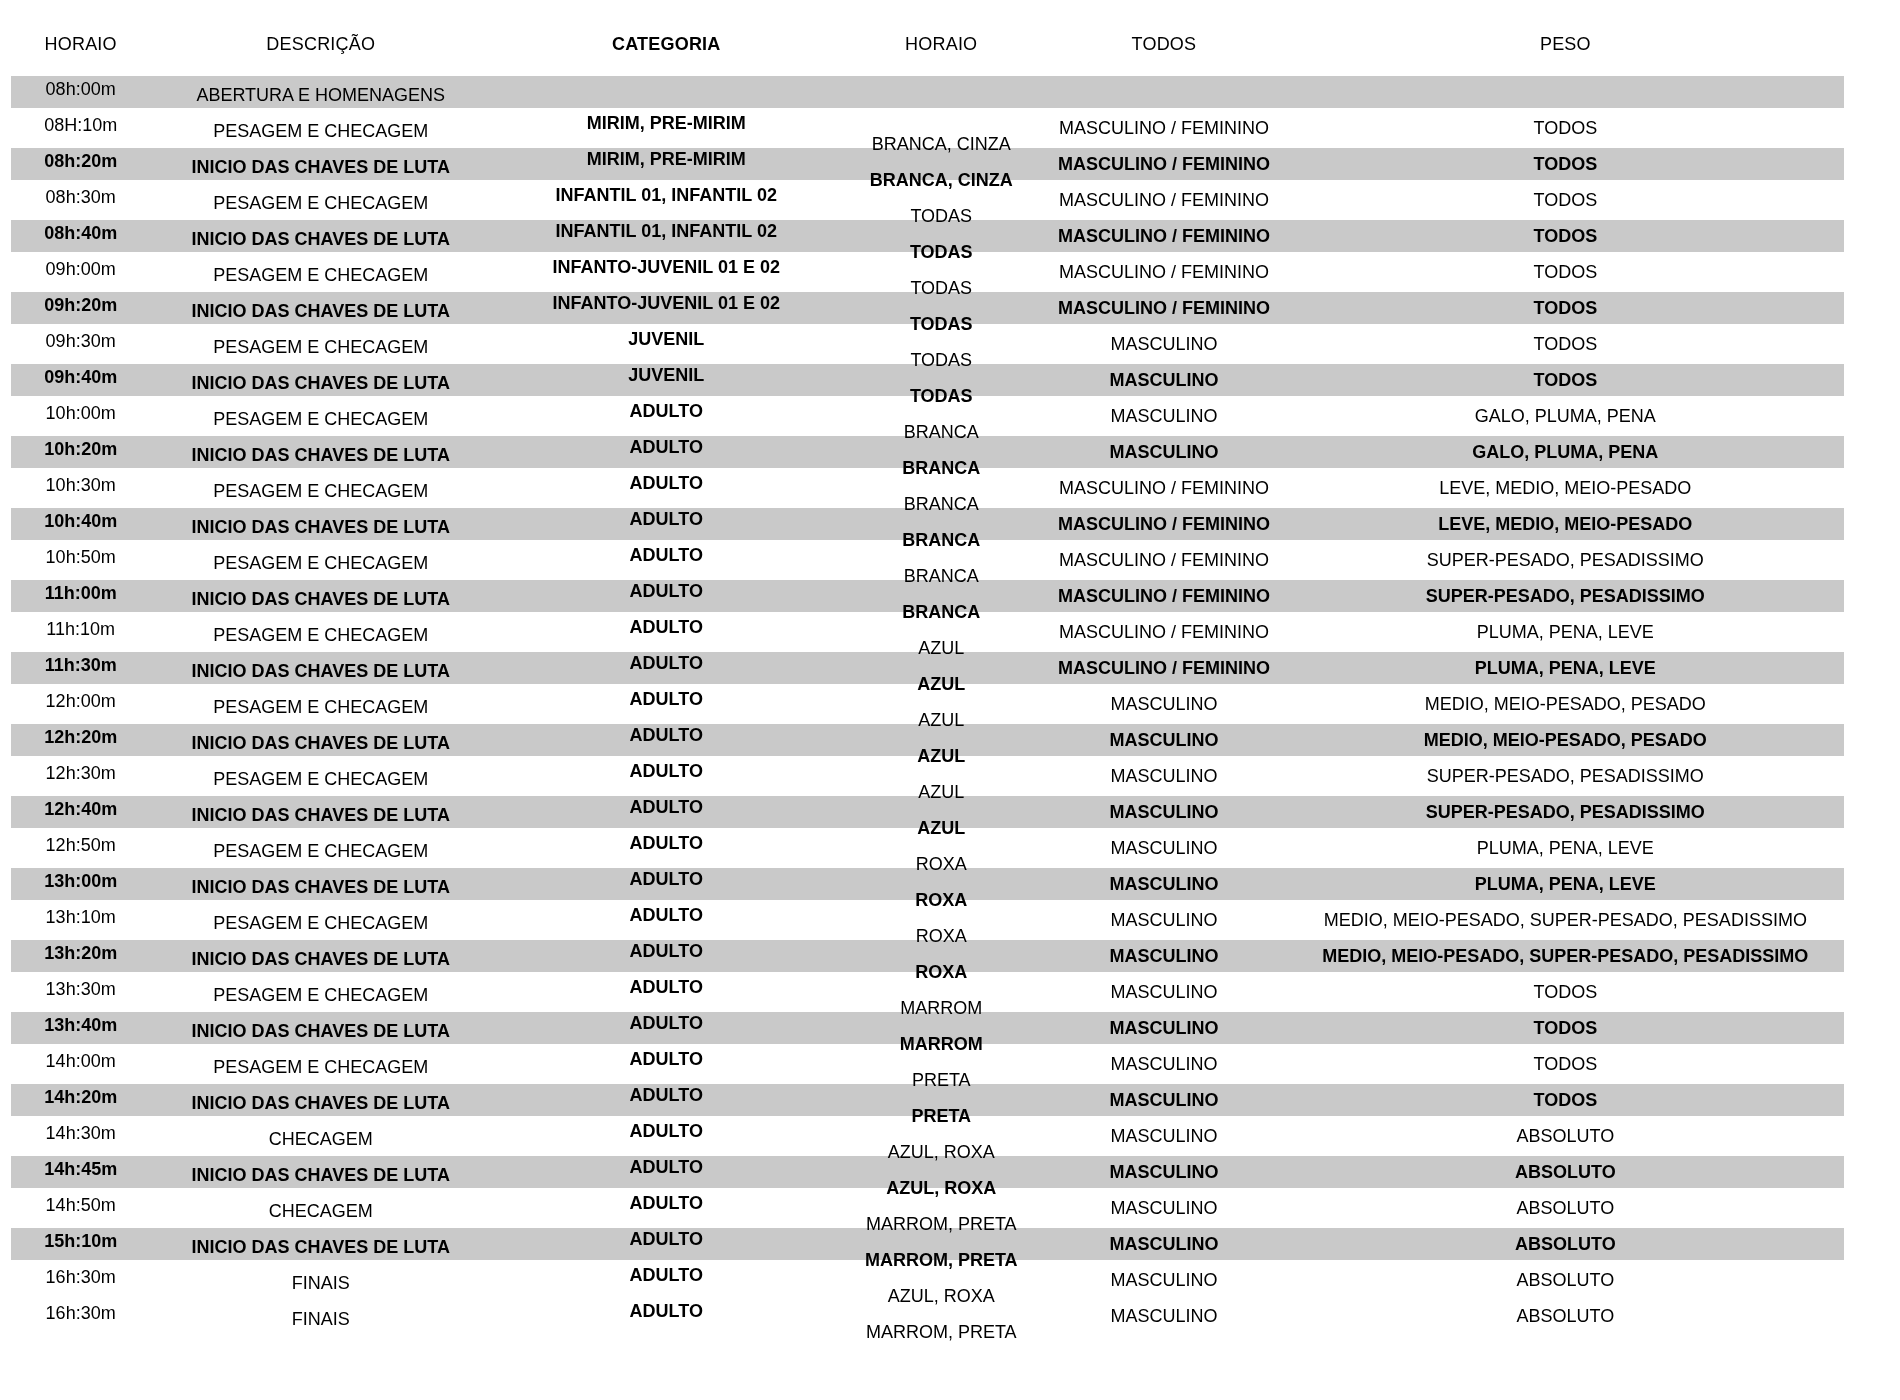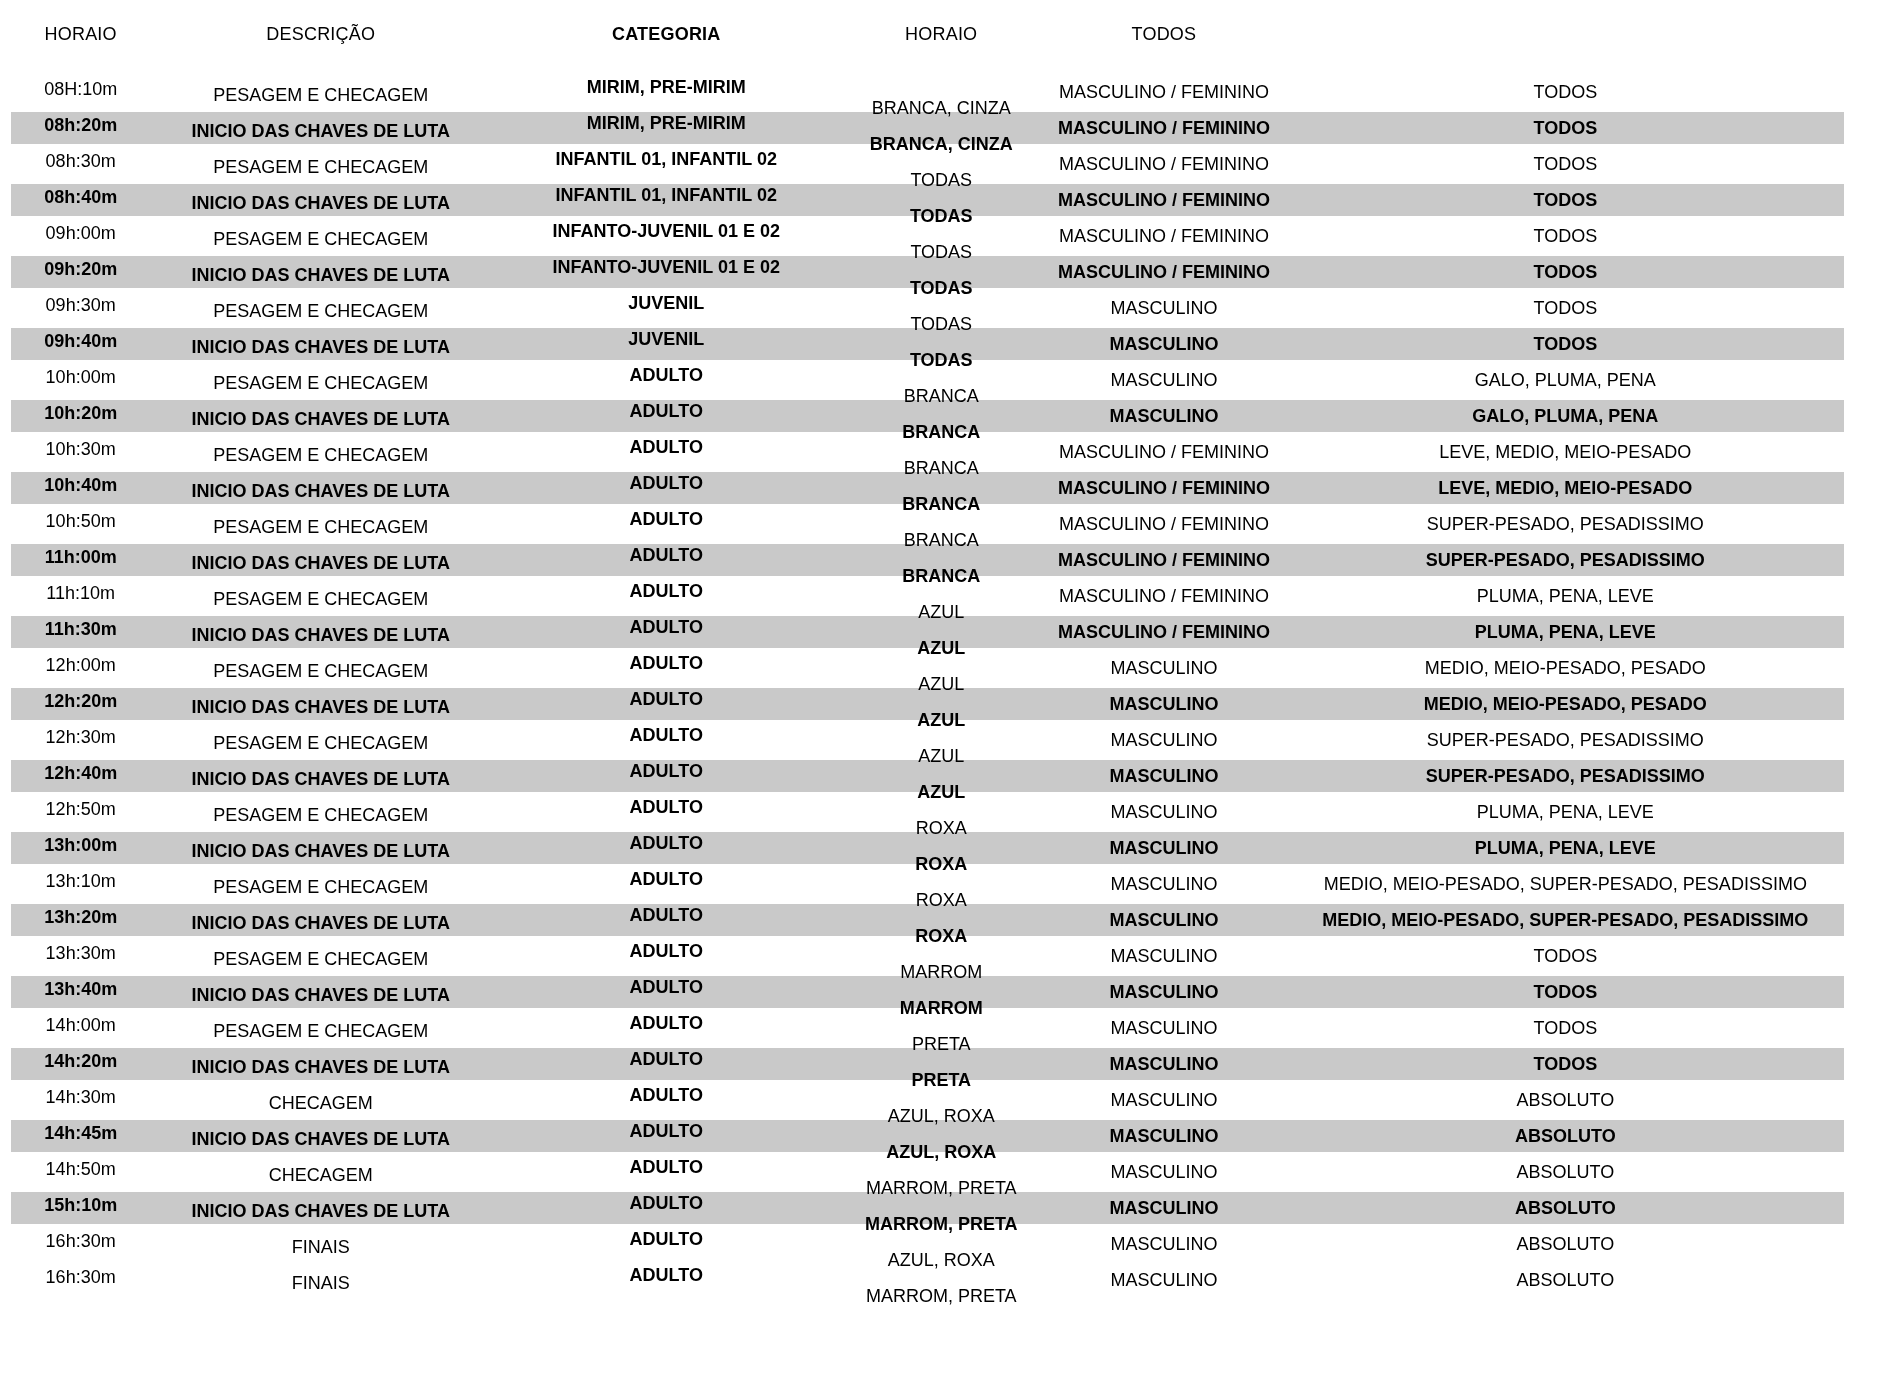--- a/index.html
+++ b/index.html
@@ -17,21 +17,21 @@
   }
   .schedule{
     position:absolute;
     left:11px;
     top:24px;
     width:1833px;
   }
   .header-row{
     display:flex;
     height:40px;
-    align-items:flex-start;
+    align-items:center;
   }
   .hcell{
     font-size:18px;
     text-align:center;
     letter-spacing:.2px;
   }
   .rows{
     margin-top:10px;
   }
   .row{
@@ -70,22 +70,31 @@
 </head>
 <body>
 
 <div class="schedule">
   <div class="header-row">
     <div class="hcell c1">HORAIO</div>
     <div class="hcell c2">DESCRIÇÃO</div>
     <div class="hcell c3">CATEGORIA</div>
     <div class="hcell c4">HORAIO</div>
     <div class="hcell c5">TODOS</div>
+    <div class="hcell c6">PESO</div>
   </div>
   <div class="rows" id="rows">
+      <div class="row shaded">
+        <div class="cell c1">08h:00m</div>
+        <div class="cell c2">ABERTURA E HOMENAGENS</div>
+        <div class="cell c3"></div>
+        <div class="cell c4"></div>
+        <div class="cell c5"></div>
+        <div class="cell c6"></div>
+      </div>
       <div class="row">
         <div class="cell c1">08H:10m</div>
         <div class="cell c2">PESAGEM E CHECAGEM</div>
         <div class="cell c3">MIRIM, PRE-MIRIM</div>
         <div class="cell c4">BRANCA, CINZA</div>
         <div class="cell c5">MASCULINO / FEMININO</div>
         <div class="cell c6">TODOS</div>
       </div>
       <div class="row shaded bold">
         <div class="cell c1">08h:20m</div>

